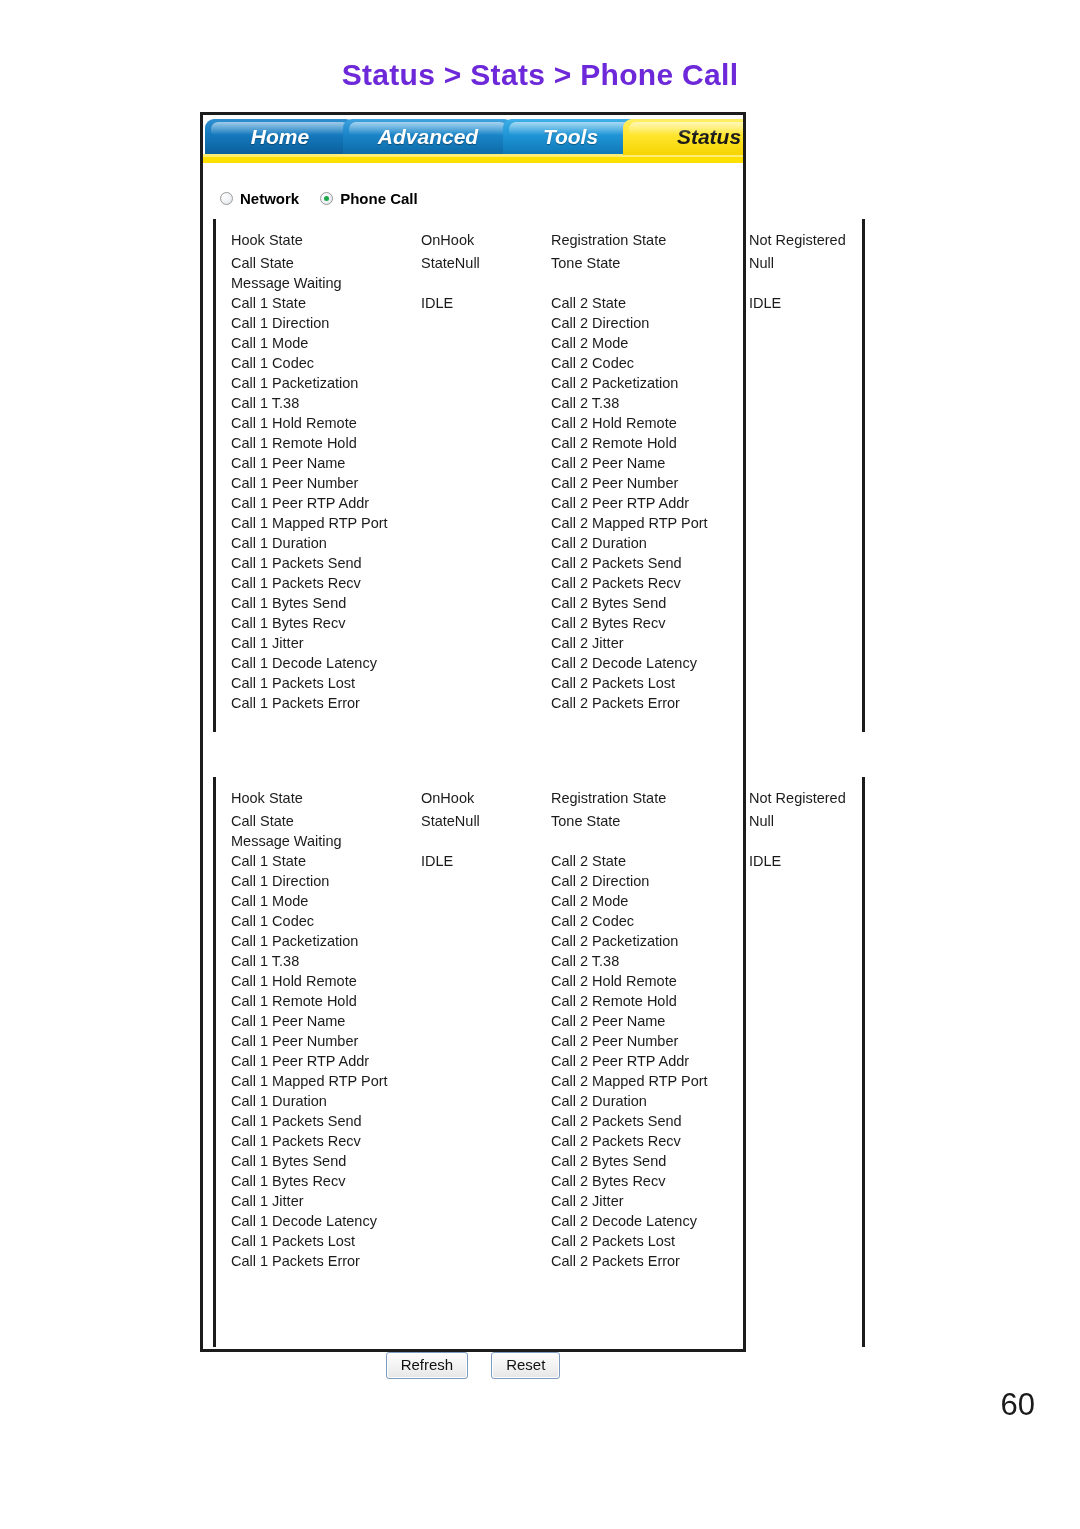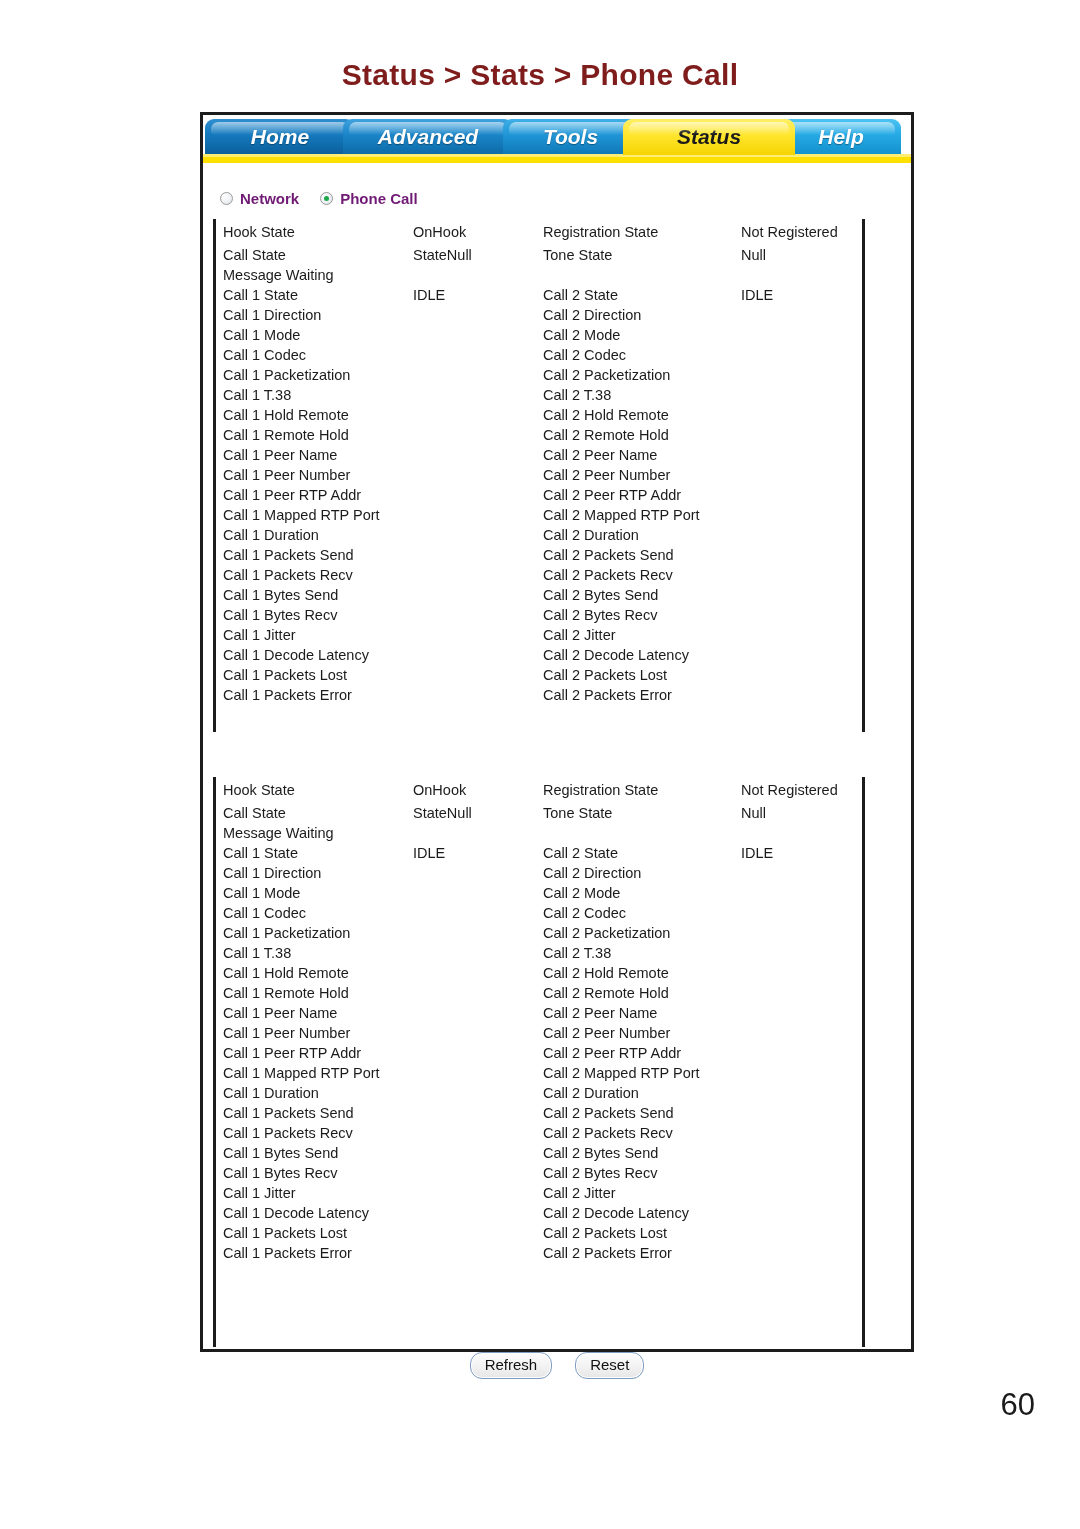--- a/index.html
+++ b/index.html
@@ -17,31 +17,31 @@
 
   
   .page-title {
     position: absolute;
     left: 0;
     top: 58px;
     width: 1080px;
     text-align: center;
     font-size: 30px;
     font-weight: bold;
-    color: #7f1d1d;
+    color: #6d28d9;
     letter-spacing: 0.3px;
     font-family: "Liberation Sans", sans-serif;
   }
 
   
   .device-frame {
     position: absolute;
     left: 200px;
     top: 112px;
-    width: 714px;
+    width: 546px;
     height: 1240px;
     border: 3px solid #1c1c1c;
     background: #ffffff;
     box-sizing: border-box;
   }
 
   
   .tabbar {
     position: relative;
     height: 48px;
@@ -131,21 +131,21 @@
 
   .radio-row {
     position: absolute;
     left: 17px;
     top: 27px;
     display: flex;
     align-items: center;
     gap: 7px;
     font-size: 15px;
     font-weight: bold;
-    color: #701a75;
+    color: #000000;
     font-family: "Liberation Sans", sans-serif;
   }
   .radio {
     width: 13px;
     height: 13px;
     border-radius: 50%;
     border: 1px solid #9a9a9a;
     background: radial-gradient(circle at 35% 32%, #ffffff 0%, #eceff3 60%, #d8dde3 100%);
     box-sizing: border-box;
     position: relative;
@@ -181,21 +181,21 @@
     font-size: 15px;
     line-height: 27px;
     padding-left: 7px;
     box-sizing: border-box;
     font-family: "Liberation Sans", sans-serif;
   }
 
   .stat-table {
     width: 100%;
     border-collapse: collapse;
-    margin: 0;
+    margin: 8px;
     table-layout: fixed;
   }
   .stat-table td {
     font-size: 14.5px;
     color: #1b1b1b;
     padding: 0 0 0 7px;
     height: 20px;
     line-height: 20px;
     white-space: nowrap;
     font-family: "Liberation Sans", sans-serif;
@@ -217,21 +217,21 @@
     display: flex;
     justify-content: center;
     gap: 23px;
   }
   .btn {
     font-family: "Liberation Sans", sans-serif;
     font-size: 15px;
     color: #111111;
     background: linear-gradient(180deg,#fdfdfd 0%,#f2f2f2 55%,#e6e6e6 100%);
     border: 1px solid #7d9cc0;
-    border-radius: 12px;
+    border-radius: 3px;
     padding: 4px 14px 5px 14px;
     box-shadow: inset 0 0 0 1px #ffffff;
     cursor: pointer;
     line-height: 1.05;
   }
 
   
   .page-number {
     position: absolute;
     right: 45px;

